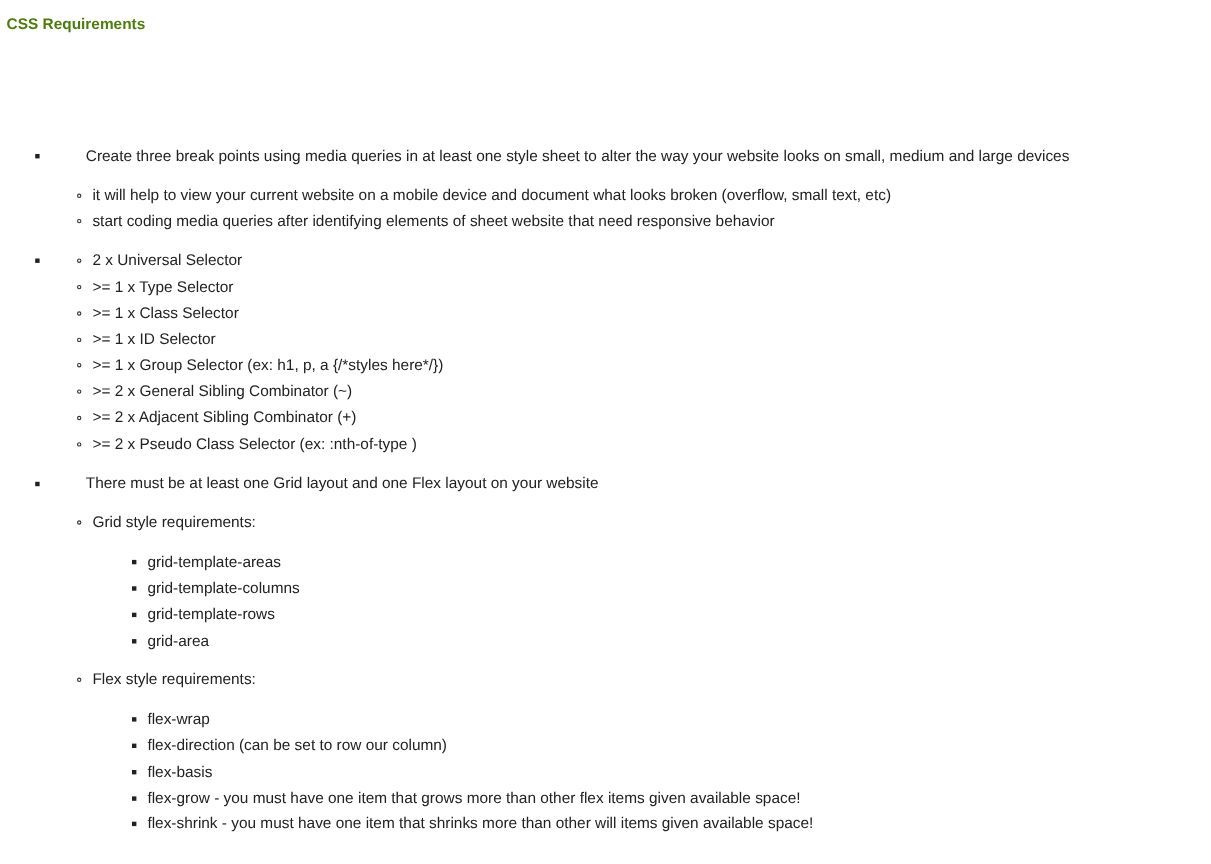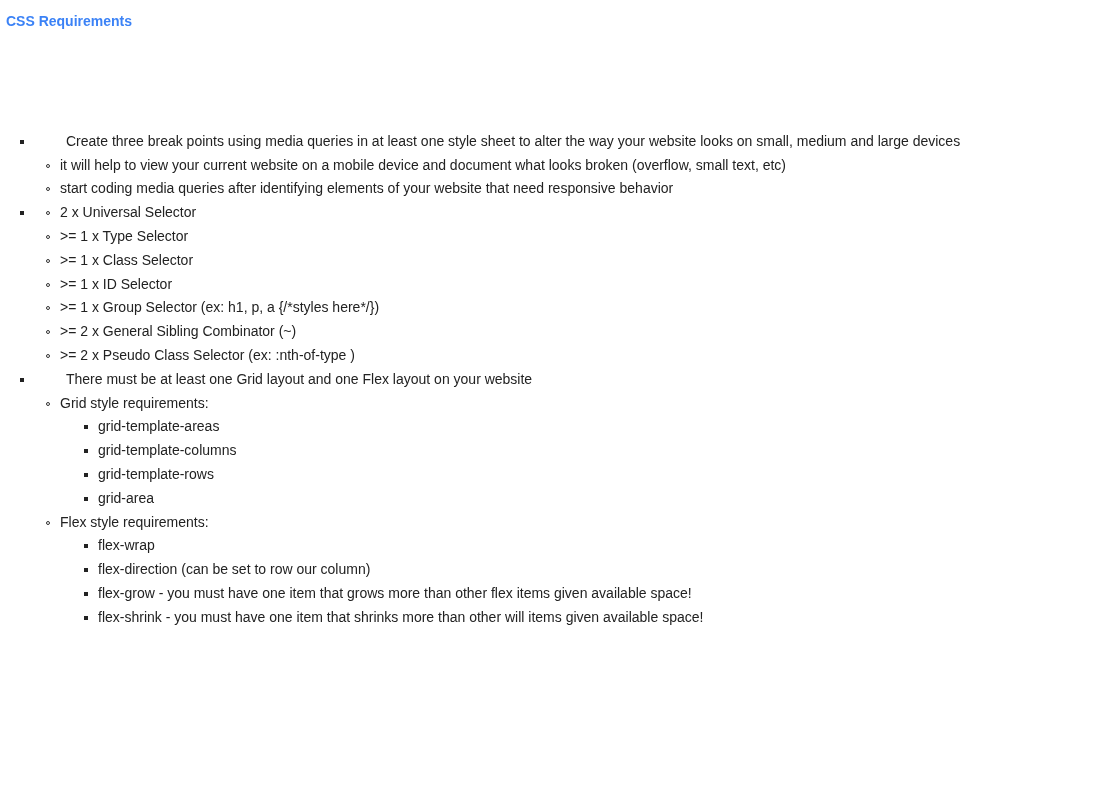--- a/index.html
+++ b/index.html
@@ -7,26 +7,26 @@
     padding: 10px 6px;
     font-family: "Segoe UI", "Helvetica Neue", Arial, sans-serif;
     font-size: 14px;
     color: #222;
     line-height: 1.7;
     background: #fff;
   }
   .heading {
     font-weight: 700;
     font-size: 14px;
-    color: #3b82f6;
+    color: #4d7c0f;
     margin: 0 0 18px 0;
     display: block;
   }
   ul {
-    margin: 0;
+    margin: 12px;
     padding: 0;
   }
   ul.lvl1 {
     list-style: none;
     padding-left: 12px;
     margin-top: 96px; 
   }
   ul.lvl1 > li {
     position: relative;
     padding-left: 20px;
@@ -87,32 +87,33 @@
 </head>
 <body>
 
 <span class="heading">CSS Requirements</span>
 
 <ul class="lvl1">
   <li>
     <span class="lead">Create three break points using media queries in at least one style sheet to alter the way your website looks on small, medium and large devices</span>
     <ul class="lvl2">
       <li><span>it will help to view your current website on a mobile device and document what looks broken (overflow, small text, etc)</span></li>
-      <li><span>start coding media queries after identifying elements of your website that need responsive behavior</span></li>
+      <li><span>start coding media queries after identifying elements of sheet website that need responsive behavior</span></li>
     </ul>
   </li>
 
   <li>
     <ul class="lvl2">
       <li><span>2 x Universal Selector</span></li>
       <li><span>&gt;= 1 x Type Selector</span></li>
       <li><span>&gt;= 1 x Class Selector</span></li>
       <li><span>&gt;= 1 x ID Selector</span></li>
       <li><span>&gt;= 1 x Group Selector (ex: h1, p, a {/*styles here*/})</span></li>
       <li><span>&gt;= 2 x General Sibling Combinator (~)</span></li>
+      <li><span>&gt;= 2 x Adjacent Sibling Combinator (+)</span></li>
       <li><span>&gt;= 2 x Pseudo Class Selector (ex: :nth-of-type )</span></li>
     </ul>
   </li>
 
   <li>
     <span class="lead">There must be at least one Grid layout and one Flex layout on your website</span>
     <ul class="lvl2">
       <li>
         <span>Grid style requirements:</span>
         <ul class="lvl3">
@@ -120,19 +121,20 @@
           <li><span>grid-template-columns</span></li>
           <li><span>grid-template-rows</span></li>
           <li><span>grid-area</span></li>
         </ul>
       </li>
       <li>
         <span>Flex style requirements:</span>
         <ul class="lvl3">
           <li><span>flex-wrap</span></li>
           <li><span>flex-direction (can be set to row our column)</span></li>
+          <li><span>flex-basis</span></li>
           <li><span>flex-grow - you must have one item that grows more than other flex items given available space!</span></li>
           <li><span>flex-shrink - you must have one item that shrinks more than other will items given available space!</span></li>
         </ul>
       </li>
     </ul>
   </li>
 </ul>
 
 </body></html>

